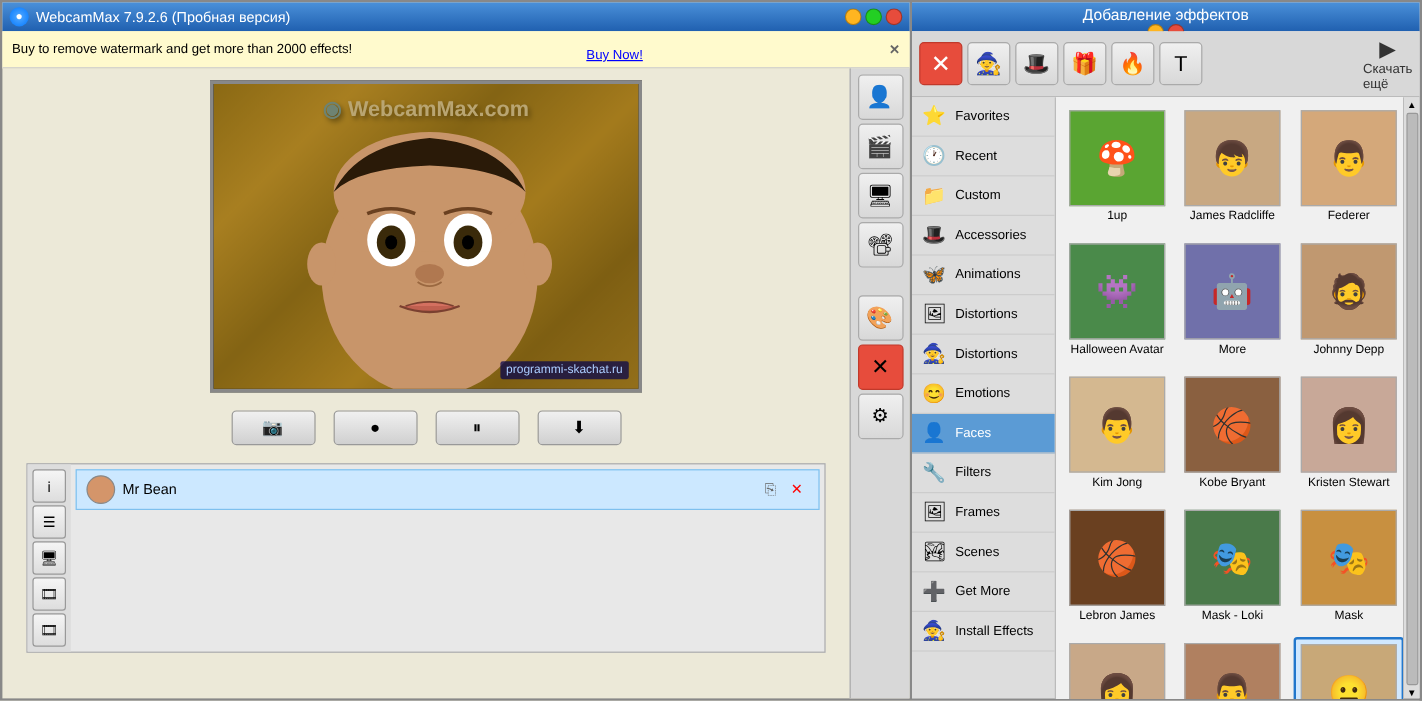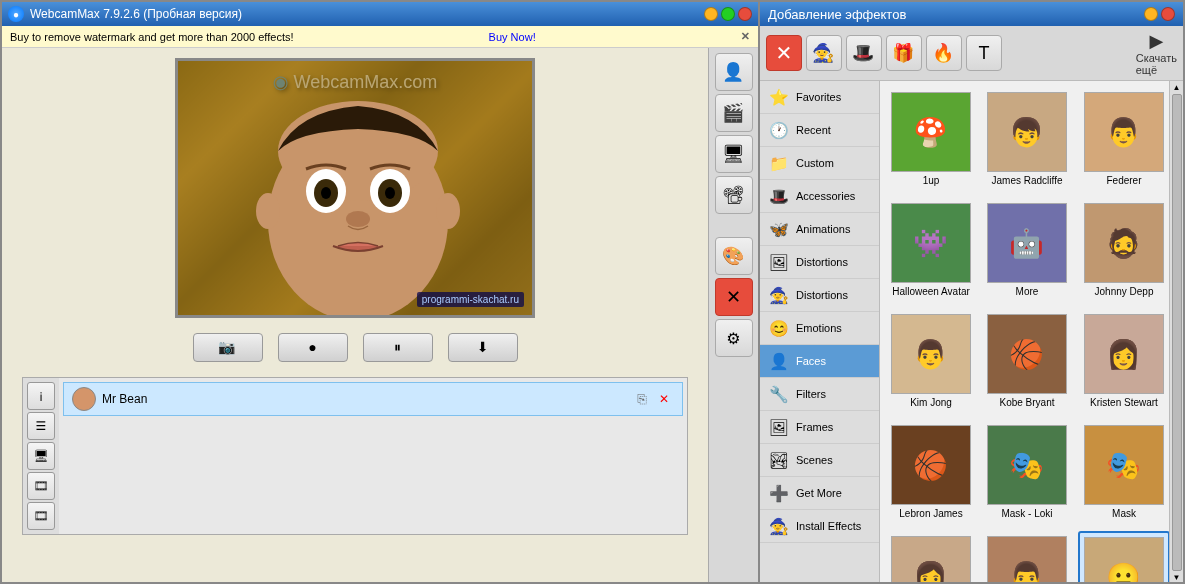--- a/index.html
+++ b/index.html
@@ -74,22 +74,24 @@
       border-bottom: 1px solid #ccc;
       padding: 4px 8px;
       display: flex;
       align-items: center;
       justify-content: space-between;
       font-size: 11px;
     }
 
     .buy-now-link {
       color: blue;
+      text-decoration: underline;
       cursor: pointer;
       margin-right: 10px;
+      margin-top: 10px;
     }
 
     .notif-close {
       cursor: pointer;
       color: #666;
       font-weight: bold;
     }
 
     
     .main-content {
@@ -122,21 +124,21 @@
       position: relative;
     }
 
     .webcam-logo {
       position: absolute;
       top: 10px;
       left: 50%;
       transform: translateX(-50%);
       color: white;
       font-size: 18px;
-      font-weight: normal;
+      font-weight: bold;
       text-shadow: 2px 2px 4px rgba(0,0,0,0.8);
       white-space: nowrap;
       text-align: center;
     }
 
     .controls-row {
       display: flex;
       gap: 15px;
       margin: 15px auto;
       justify-content: center;
@@ -269,20 +271,21 @@
 
     .effects-title-bar {
       background: linear-gradient(to bottom, #4a90d9, #2060b0);
       color: white;
       padding: 3px 8px;
       display: flex;
       align-items: center;
       justify-content: space-between;
       height: 24px;
       font-size: 13px;
+      flex-direction: column;
     }
 
     .effects-title-btns {
       display: flex;
       gap: 3px;
     }
 
     .effects-toolbar {
       background: #d8d8d8;
       border-bottom: 1px solid #bbb;

